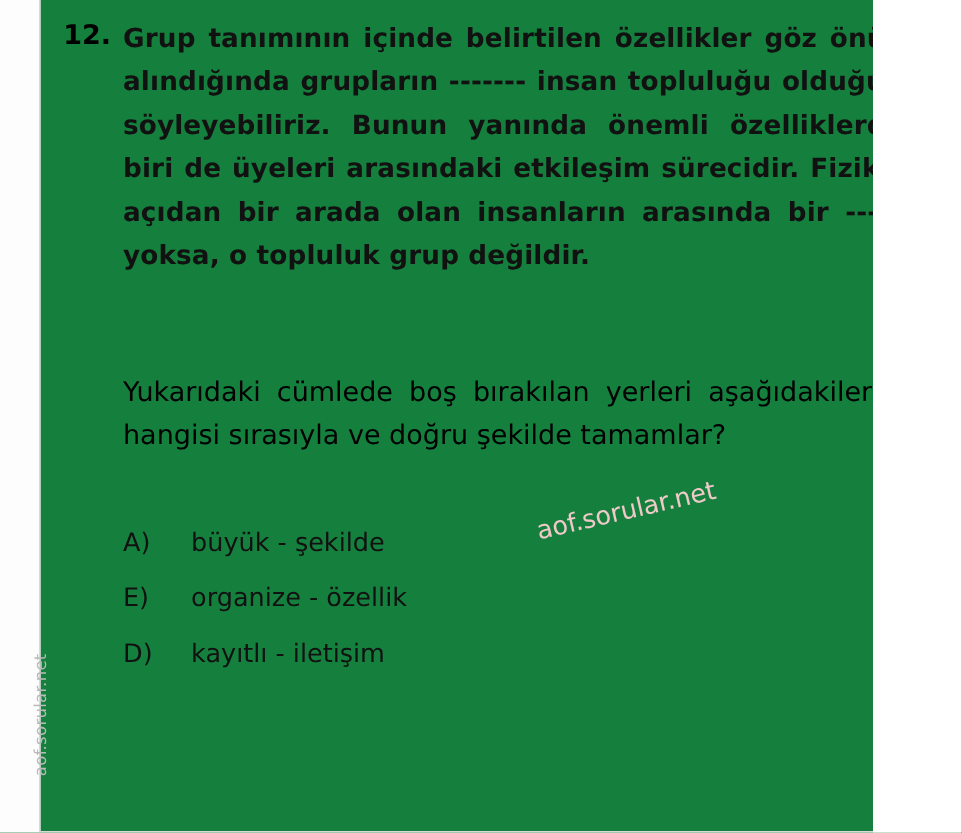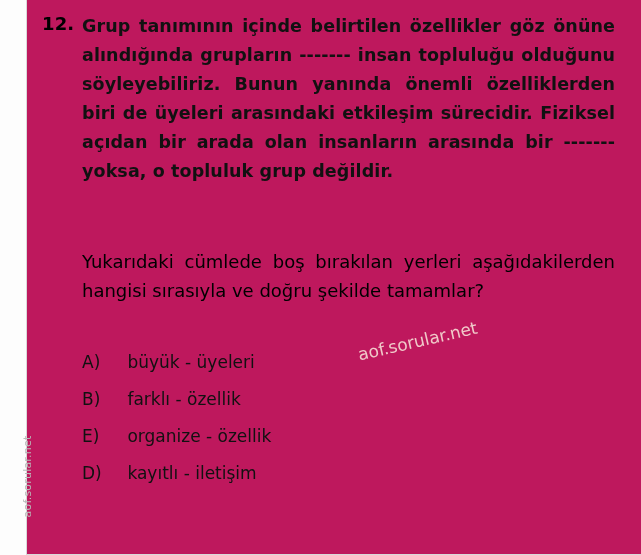--- a/index.html
+++ b/index.html
@@ -5,23 +5,23 @@
   html, body {
     margin: 0;
     padding: 0;
     background: #ffffff;
   }
   body {
     font-family: "DejaVu Sans", sans-serif;
   }
   #page {
     position: relative;
-    width: 641px;
+    width: 582px;
     height: 555px;
-    background: #be185d;
+    background: #15803d;
     overflow: hidden;
   }
   
   .left-strip {
     position: absolute;
     left: 0;
     top: 0;
     width: 26px;
     height: 555px;
     border-right: 1px solid #d9d9d9;
@@ -151,25 +151,21 @@
 
     <div class="q-body">
       <p>Grup tanımının içinde belirtilen özellikler göz önüne alındığında grupların ------- insan topluluğu olduğunu söyleyebiliriz. Bunun yanında önemli özelliklerden biri de üyeleri arasındaki etkileşim sürecidir. Fiziksel açıdan bir arada olan insanların arasında bir ------- yoksa, o topluluk grup değildir.</p>
     </div>
 
     <div class="q-prompt">Yukarıdaki cümlede boş bırakılan yerleri aşağıdakilerden hangisi sırasıyla ve doğru şekilde tamamlar?</div>
 
     <div class="options">
       <div class="option">
         <span class="letter">A)</span>
-        <span class="text">büyük - üyeleri</span>
-      </div>
-      <div class="option">
-        <span class="letter">B)</span>
-        <span class="text">farklı - özellik</span>
+        <span class="text">büyük - şekilde</span>
       </div>
       <div class="option">
         <span class="letter">E)</span>
         <span class="text">organize - özellik</span>
       </div>
       <div class="option">
         <span class="letter">D)</span>
         <span class="text">kayıtlı - iletişim</span>
       </div>
     </div>

